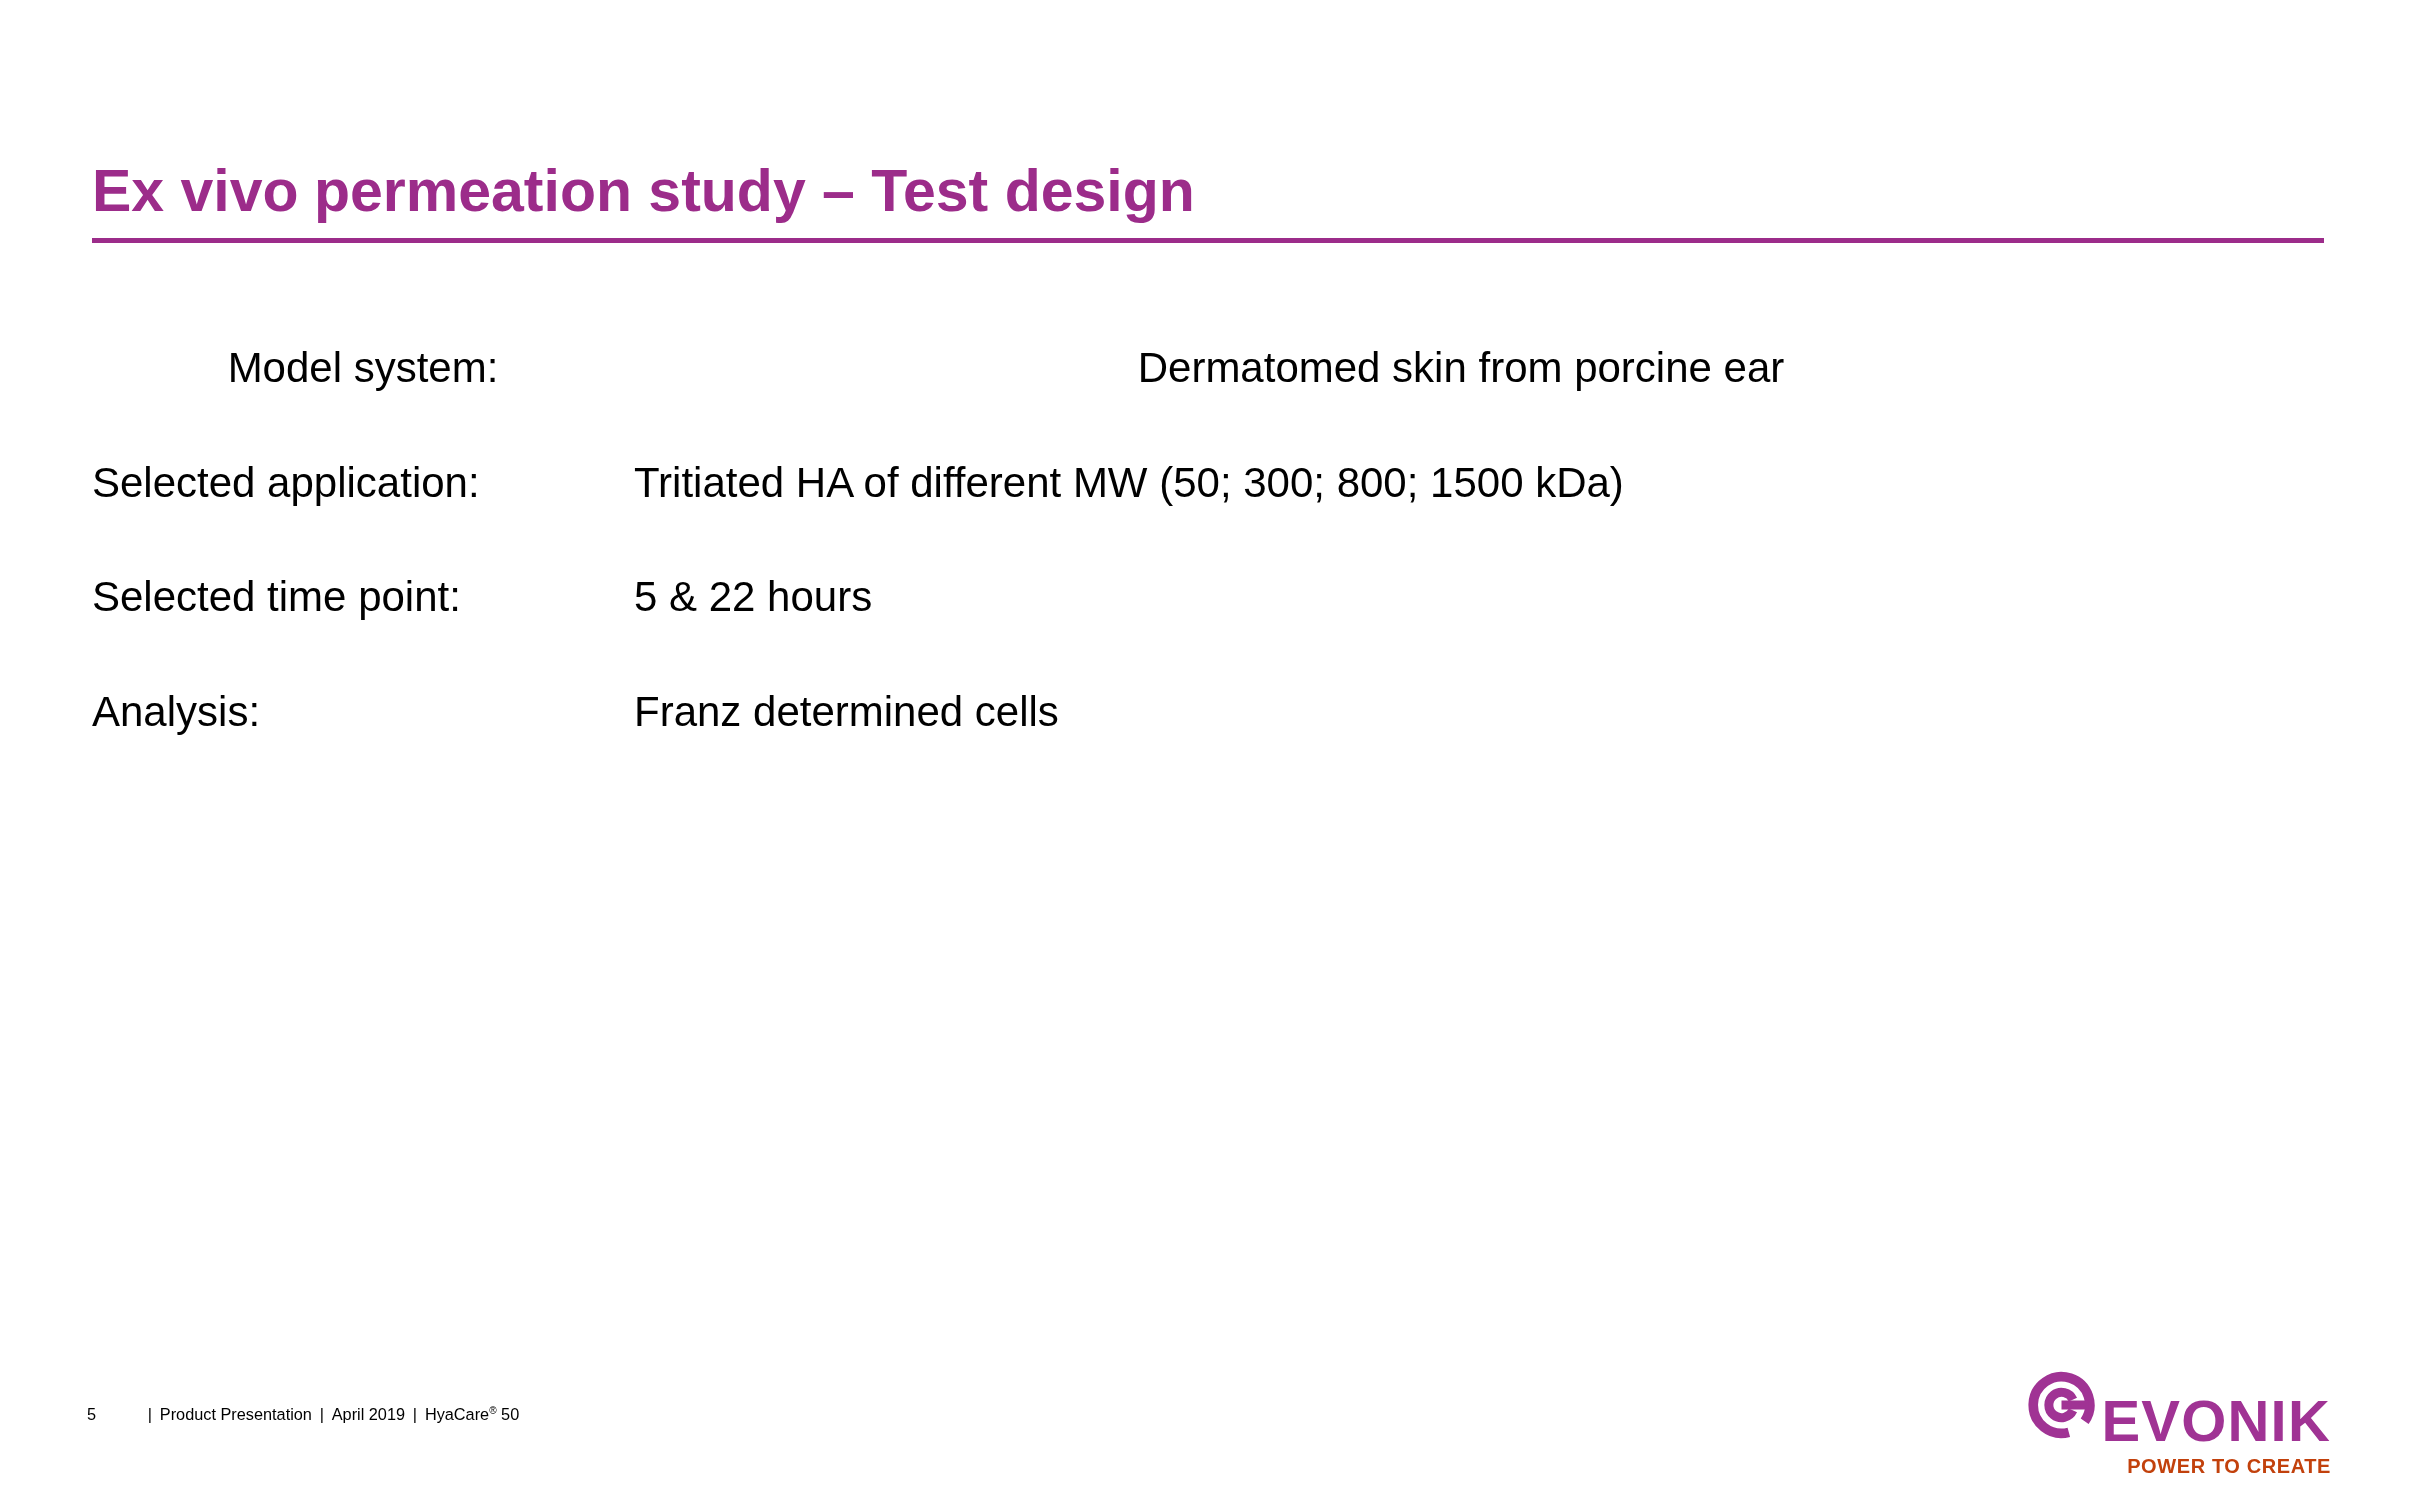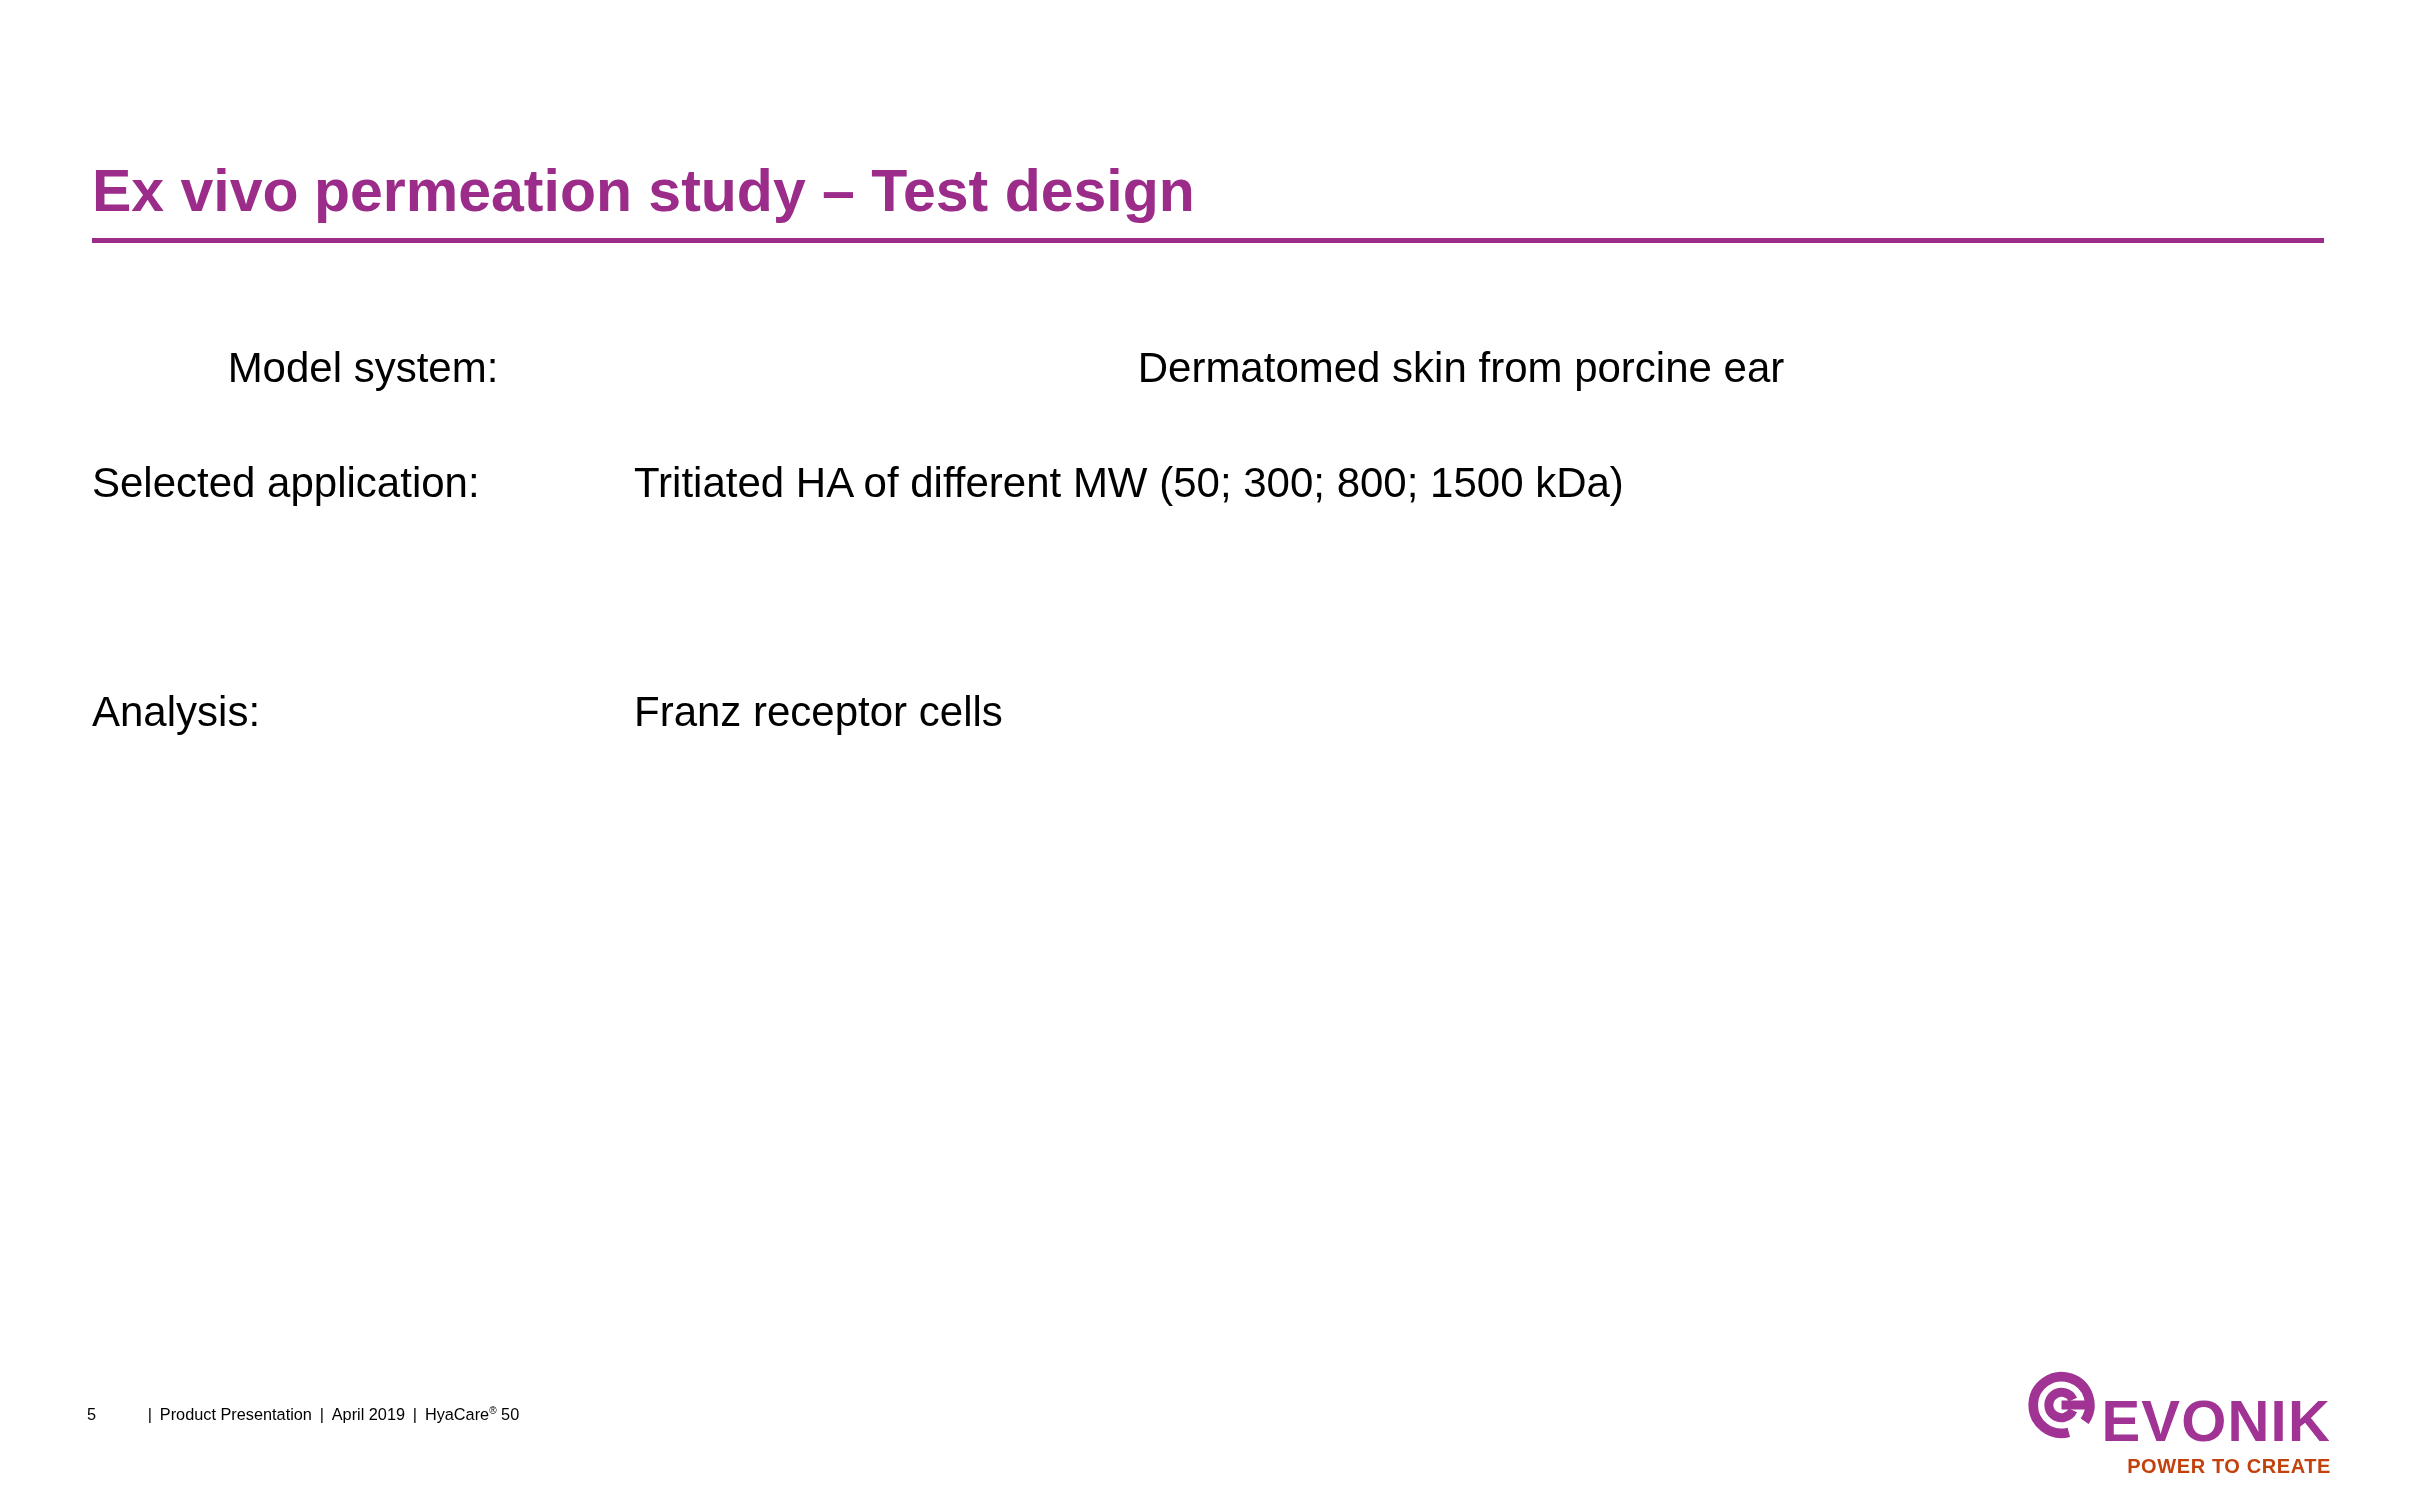--- a/index.html
+++ b/index.html
@@ -133,23 +133,27 @@
   <div class="title-rule"></div>
 
   <div class="content-row row-0">
     <div class="row-label">Model system:</div>
     <div class="row-value">Dermatomed skin from porcine ear</div>
   </div>
   <div class="content-row row-1">
     <div class="row-label">Selected application:</div>
     <div class="row-value">Tritiated HA of different MW (50; 300; 800; 1500 kDa)</div>
   </div>
+  <div class="content-row row-2">
+    <div class="row-label">Selected time point:</div>
+    <div class="row-value">5 &amp; 22 hours</div>
+  </div>
   <div class="content-row row-3">
     <div class="row-label">Analysis:</div>
-    <div class="row-value">Franz receptor cells</div>
+    <div class="row-value">Franz determined cells</div>
   </div>
   <div class="content-row row-4">
     <div class="row-label"></div>
   </div>
 
   <div class="footer">
     <span class="pagenum">5</span><span class="fsep">|</span><span>Product Presentation</span><span class="fsep">|</span><span>April 2019</span><span class="fsep">|</span><span><span>HyaCare</span><sup>®</sup> <span>50</span></span>
   </div>
 
   <div class="logo">

